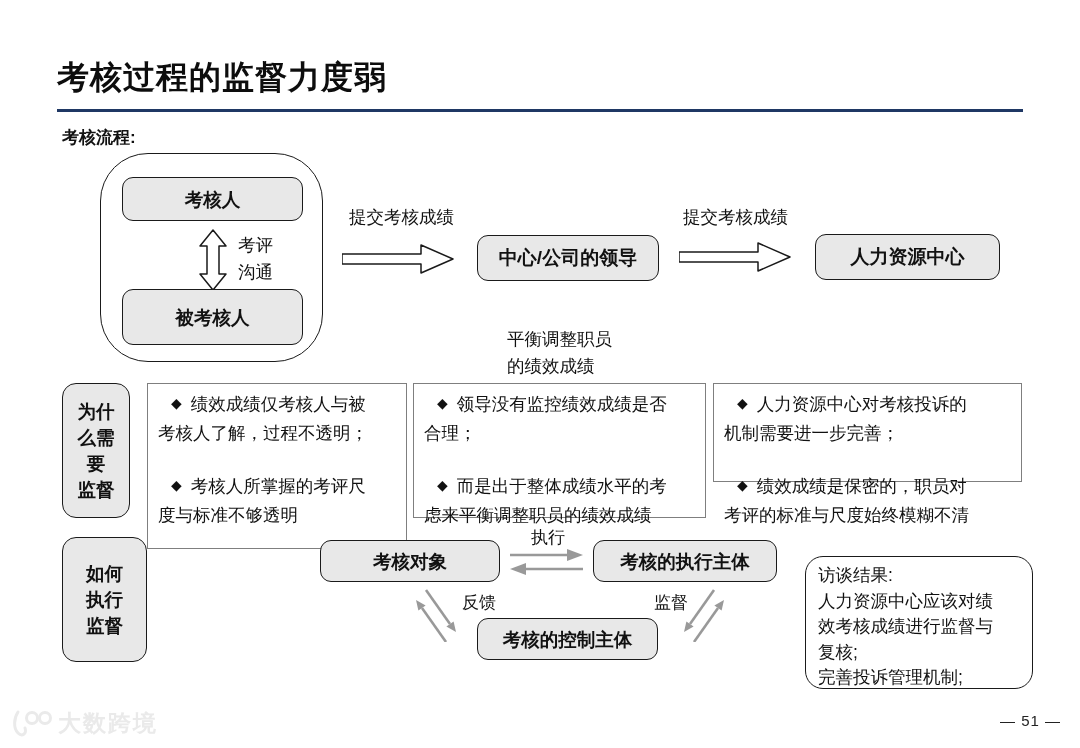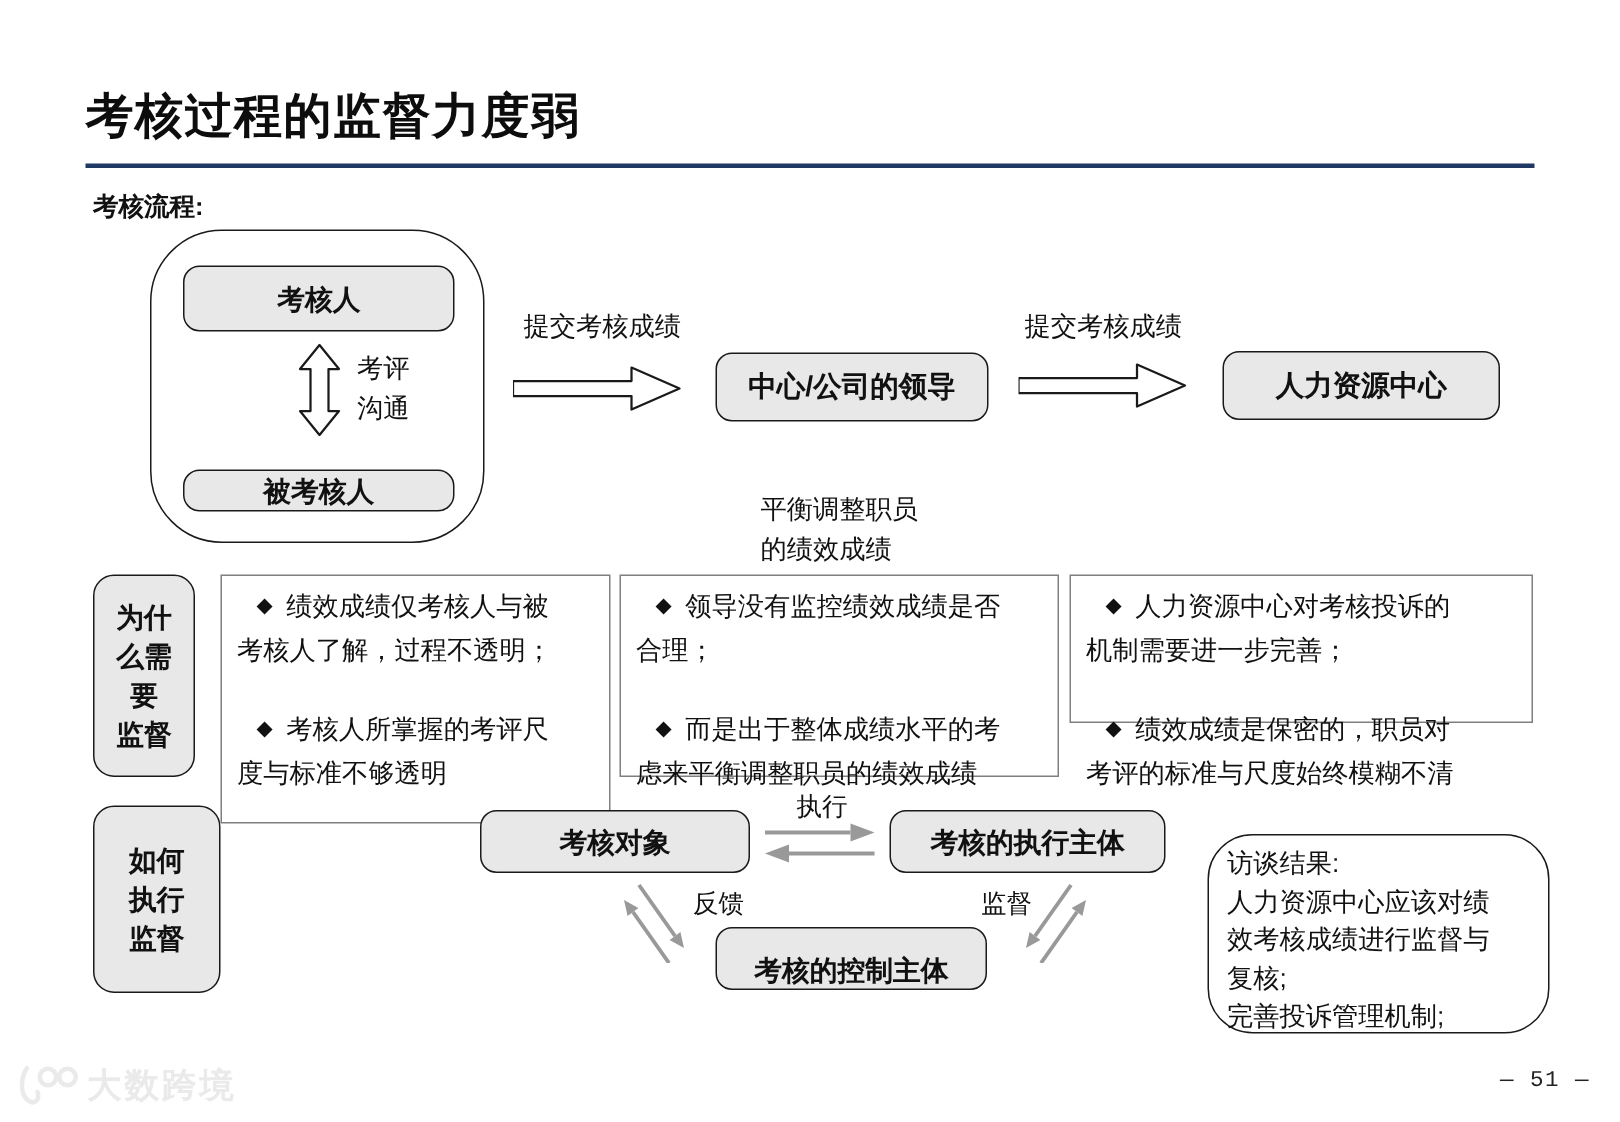--- a/index.html
+++ b/index.html
@@ -33,27 +33,27 @@
     background:#fff;border:1.3px solid #7f7f7f;box-sizing:border-box;
     padding:5px 10px;
   }
   .bullet{margin:0;font-size:17.5px;line-height:28.5px;text-indent:13px;}
   .bullet .dm{font-size:14px;margin-right:9px;vertical-align:2px;}
   .bullet .bt{white-space:pre-line;}
   .bullet + .bullet{margin-top:24px;}
   
   .small-arrow-label{font-size:17px;}
   .interview-box{
-    background:#fff;border:1.6px solid #1a1a1a;border-radius:30px;box-sizing:border-box;
+    background:#fff;border:1.6px solid #1a1a1a;border-radius:18px;box-sizing:border-box;
     padding:6px 12px;font-size:17.5px;line-height:25.5px;white-space:pre-line;
   }
   
   .watermark{left:10px;top:706px;display:flex;align-items:center;gap:6px;color:#eaeaea;}
   .watermark .wm-text{font-size:23px;font-weight:bold;letter-spacing:2px;}
-  .page-number{left:1000px;top:712px;font-size:15px;color:#222;letter-spacing:1px;font-family:Liberation Mono, monospace;}
+  .page-number{left:1000px;top:712px;font-size:15px;color:#222;letter-spacing:1px;}
   svg{display:block;}
 </style>
 </head>
 <body>
 
 <div id="slide">
 
   <div class="abs title">考核过程的监督力度弱</div>
   <div class="abs title-rule" style="background:#1F3864;"></div>
   <div class="abs section-label">考核流程:</div>
@@ -63,21 +63,21 @@
   <div class="abs gbox" style="left:122px;top:177px;width:181px;height:44px;">
     <span>考核人</span>
   </div>
 
   <svg class="abs" style="left:199px;top:229px;" width="28" height="62" viewBox="0 0 28 62">
     <path d="M14 1 L27 17 L20 17 L20 45 L27 45 L14 61 L1 45 L8 45 L8 17 L1 17 Z" fill="#ffffff" stroke="#1a1a1a" stroke-width="1.5" stroke-linejoin="round"></path>
   </svg>
   <div class="abs plain-label" style="left:238px;top:232px;">考评
 沟通</div>
 
-  <div class="abs gbox" style="left:122px;top:313px;width:181px;height:28px;">
+  <div class="abs gbox" style="left:122px;top:289px;width:181px;height:56px;">
     <span>被考核人</span>
   </div>
 
   <div class="abs plain-label" style="left:349px;top:204px;">提交考核成绩</div>
   <svg class="abs" style="left:342px;top:244px;" width="112" height="30" viewBox="0 0 112 30">
     <path d="M0 10 L79 10 L79 1 L111 15 L79 29 L79 20 L0 20 Z" fill="#ffffff" stroke="#1a1a1a" stroke-width="1.5" stroke-linejoin="round"></path>
   </svg>
 
   <div class="abs gbox" style="left:477px;top:235px;width:182px;height:46px;font-size:19px;">
     <span>中心/公司的领导</span>
@@ -150,21 +150,21 @@
   <div class="abs small-arrow-label" style="left:462px;top:591px;">反馈</div>
 
   <div class="abs small-arrow-label" style="left:654px;top:591px;">监督</div>
   <svg class="abs" style="left:676px;top:586px;" width="58" height="56" viewBox="0 0 58 56">
     <line x1="18" y1="56" x2="42" y2="22" stroke="#999999" stroke-width="2.6"></line>
     <polygon points="48,14 45.6,24.6 38.4,19.4" fill="#999999"></polygon>
     <line x1="38" y1="4" x2="14" y2="38" stroke="#999999" stroke-width="2.6"></line>
     <polygon points="8,46 17.6,40.6 10.4,35.4" fill="#999999"></polygon>
   </svg>
 
-  <div class="abs gbox" style="left:477px;top:618px;width:181px;height:42px;align-items:flex-end;">
+  <div class="abs gbox" style="left:477px;top:618px;width:181px;height:42px;">
     <span>考核的控制主体</span>
   </div>
 
   <div class="abs interview-box" style="left:805px;top:556px;width:228px;height:133px;">访谈结果:
 人力资源中心应该对绩
 效考核成绩进行监督与
 复核;
 完善投诉管理机制;</div>
 
   <div class="abs watermark">

